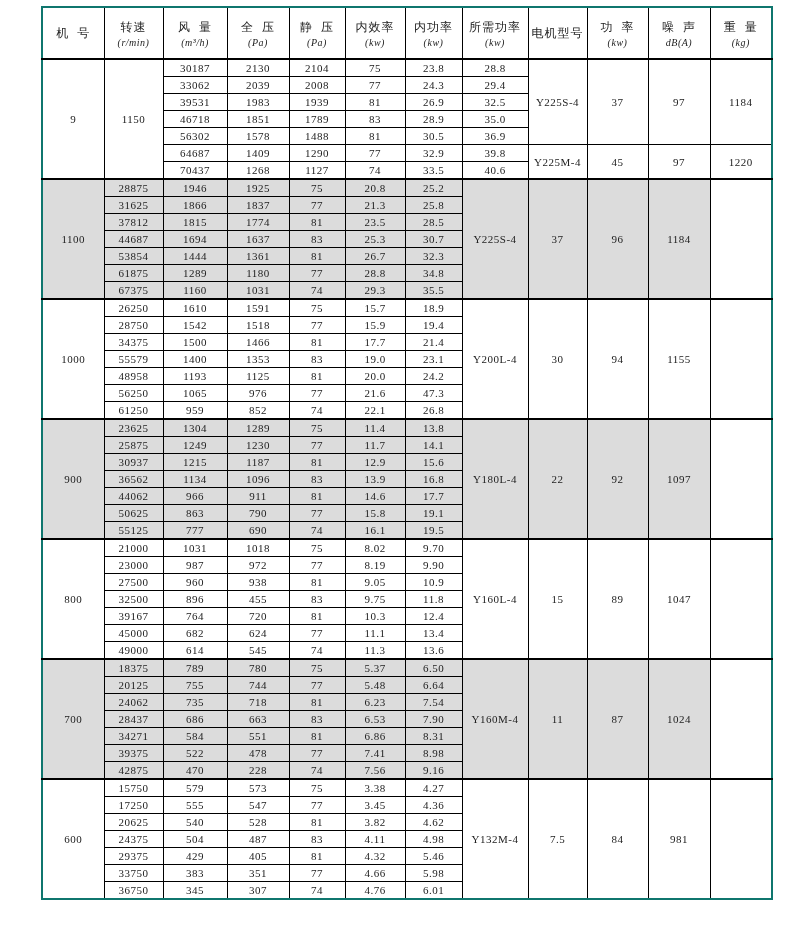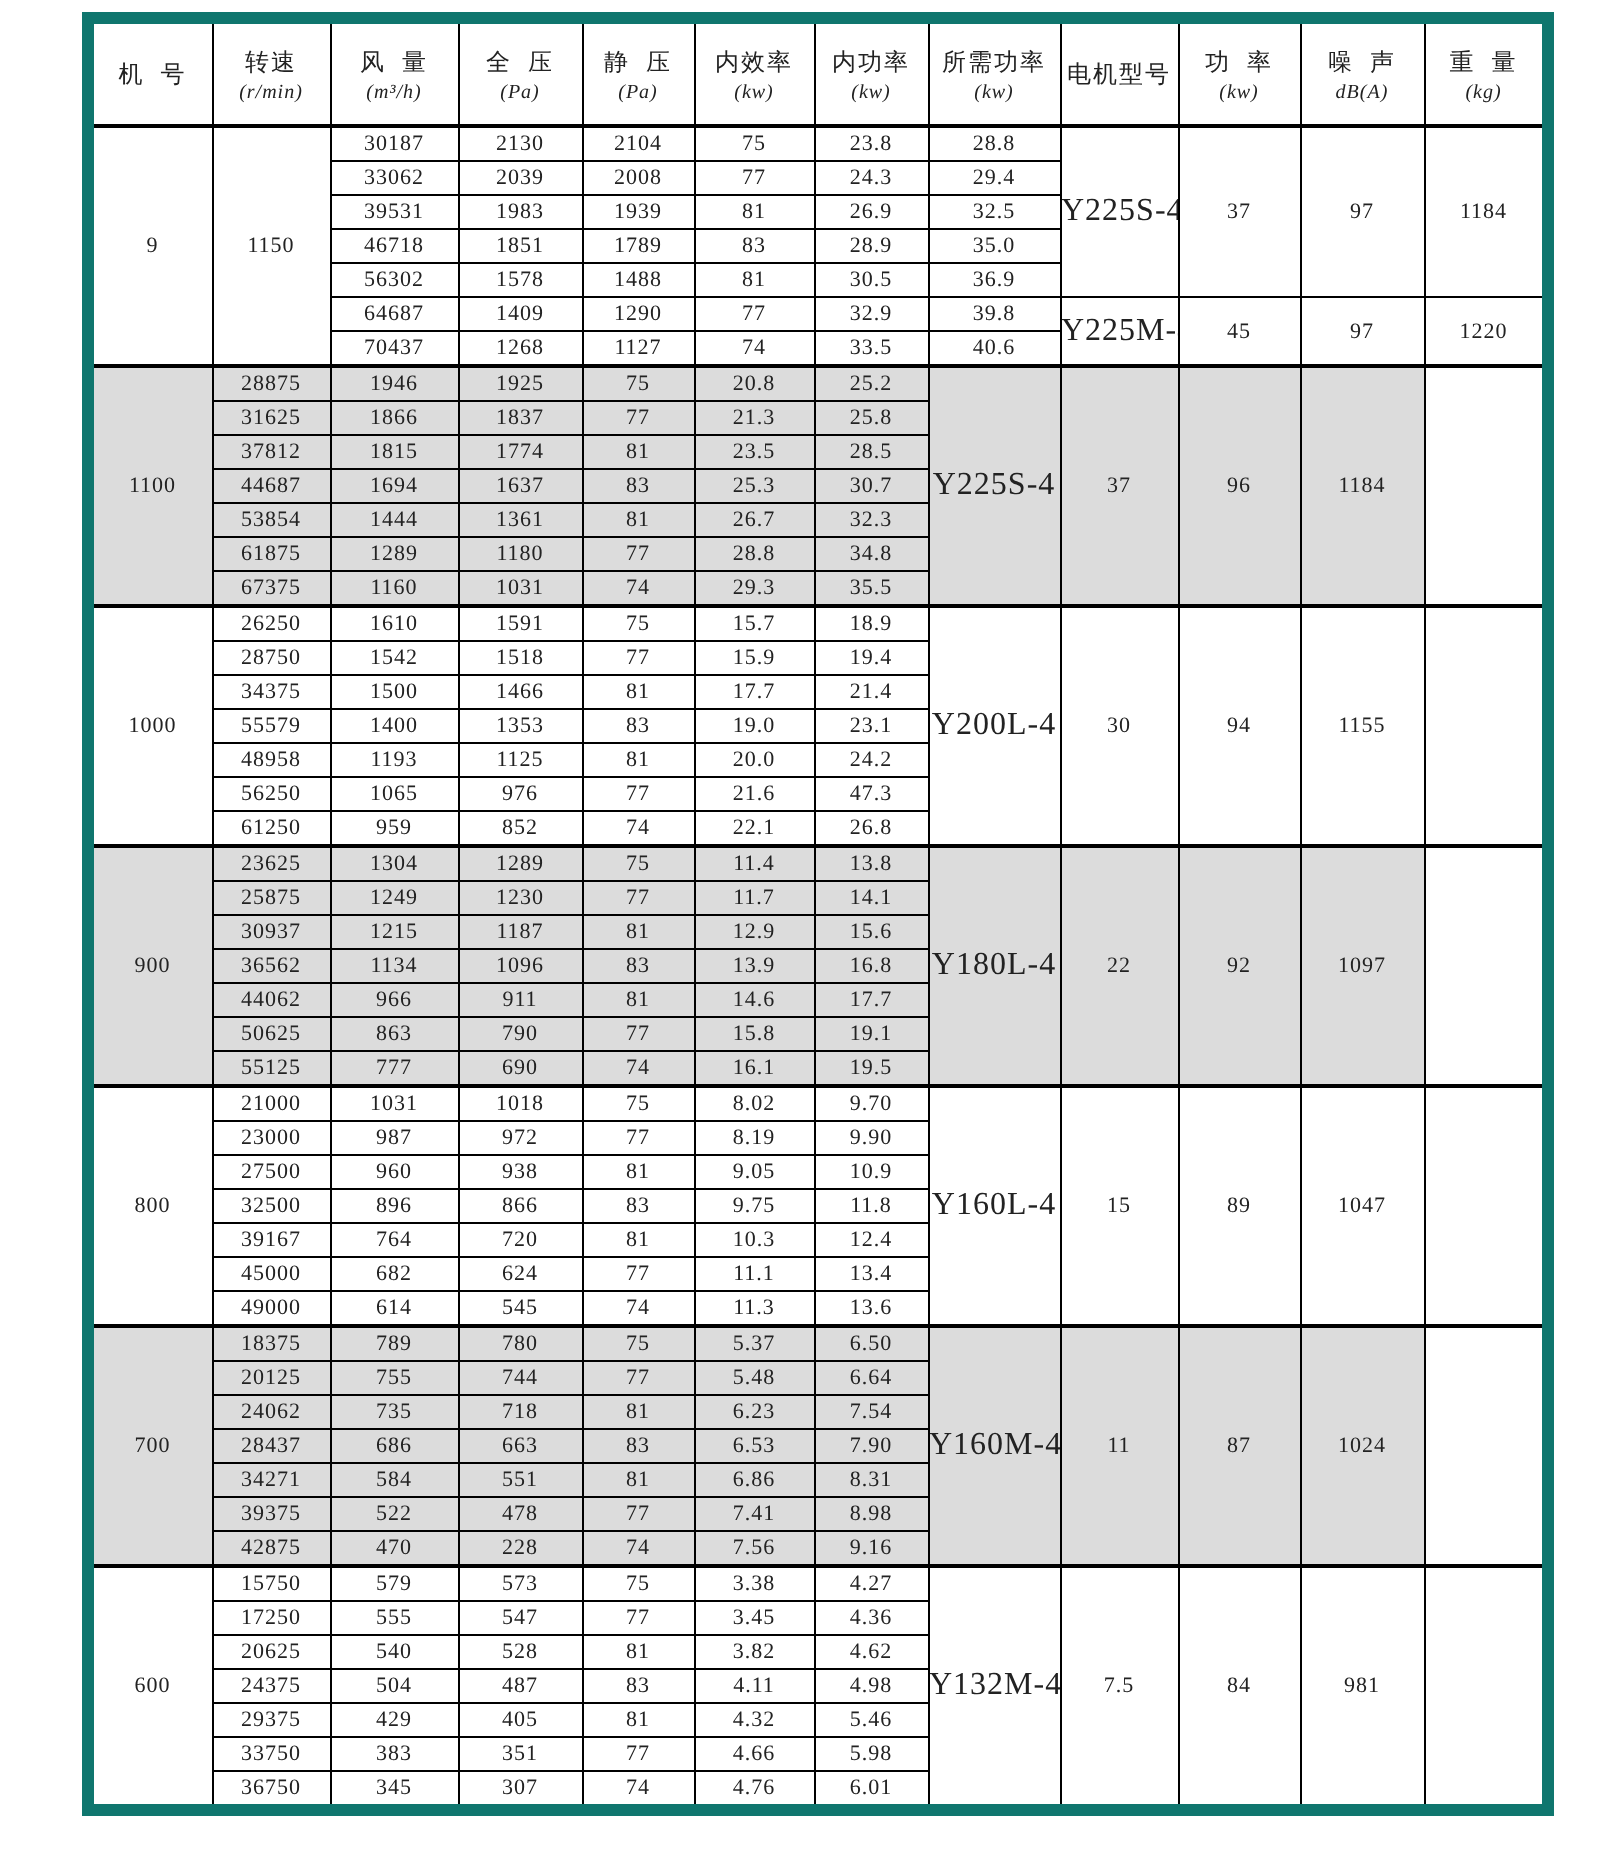--- a/index.html
+++ b/index.html
@@ -10,42 +10,42 @@
   }
   .page{position:relative;padding-top:6px;}
   .title{
     margin:0 0 9px 55px;
     font-size:15px;font-weight:bold;color:#111;
     letter-spacing:0.3px;
   }
   table.perf{
     border-collapse:collapse;table-layout:fixed;
     margin-left:41px;width:730px;
-    border:6px solid #0f766e;
+    border:2px solid #0f766e;
   }
   th,td{
     border:1px solid #000;
     text-align:center;vertical-align:middle;
     padding:0;overflow:hidden;white-space:pre;
   }
   thead th{
     height:50px;font-weight:normal;
     border-bottom:2px solid #000;background:#fff;
   }
   .h-label{font-size:12px;letter-spacing:1px;color:#222;}
   .h-unit{font-size:10px;letter-spacing:0.5px;color:#222;margin-top:1px;font-style:italic;}
   tbody{border-top:2px solid #000;}
   tbody td{
     height:16px;line-height:16px;
     font-size:11px;letter-spacing:0.5px;color:#222;
     background:#fff;
   }
   tbody.shaded td{background:#dcdcdc;}
   td.machine{background:#fff !important;font-size:11px;}
-  td.motor-model{font-size:16px;letter-spacing:0.5px;}
+  td.motor-model{font-size:11px;letter-spacing:0.5px;}
 </style>
 </head>
 <body>
 
 <div class="page">
 
   <table class="perf">
     <colgroup>
       <col style="width:62px">
         <col style="width:59px">
@@ -359,21 +359,21 @@
           <td>27500</td>
           <td>960</td>
           <td>938</td>
           <td>81</td>
           <td>9.05</td>
           <td>10.9</td>
         </tr>
         <tr>
           <td>32500</td>
           <td>896</td>
-          <td>866</td>
+          <td>455</td>
           <td>83</td>
           <td>9.75</td>
           <td>11.8</td>
         </tr>
         <tr>
           <td>39167</td>
           <td>764</td>
           <td>720</td>
           <td>81</td>
           <td>10.3</td>

